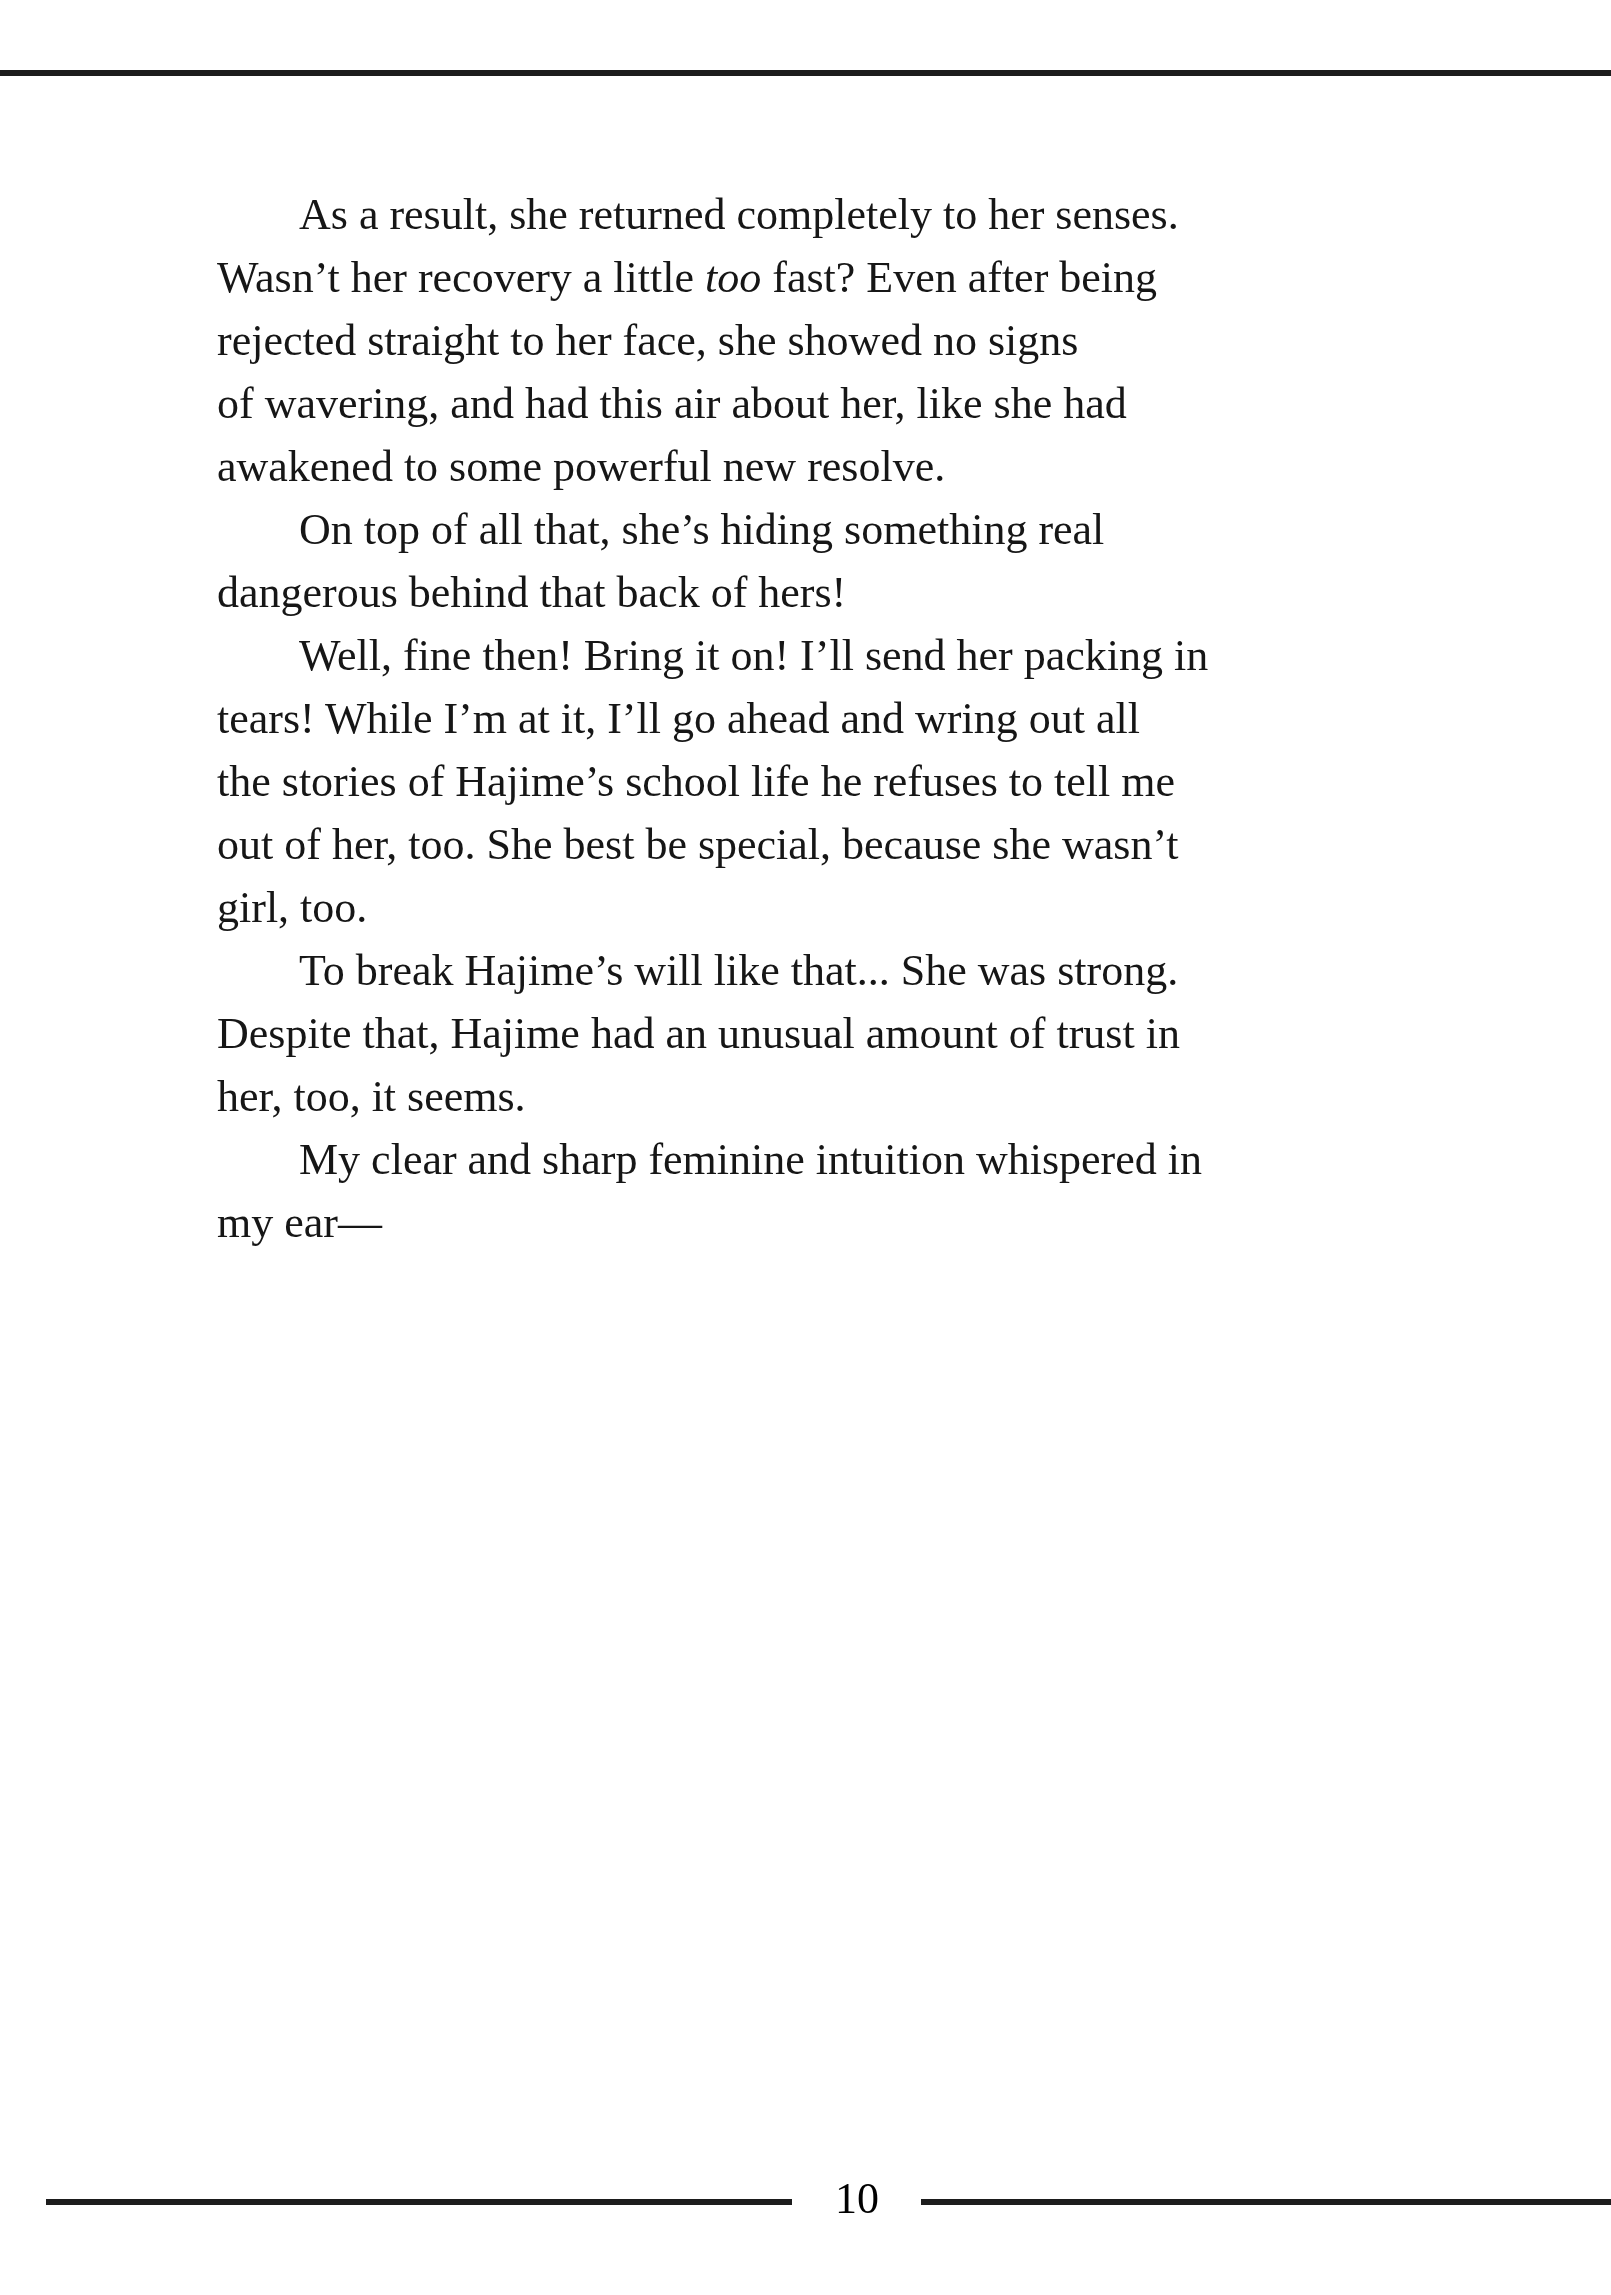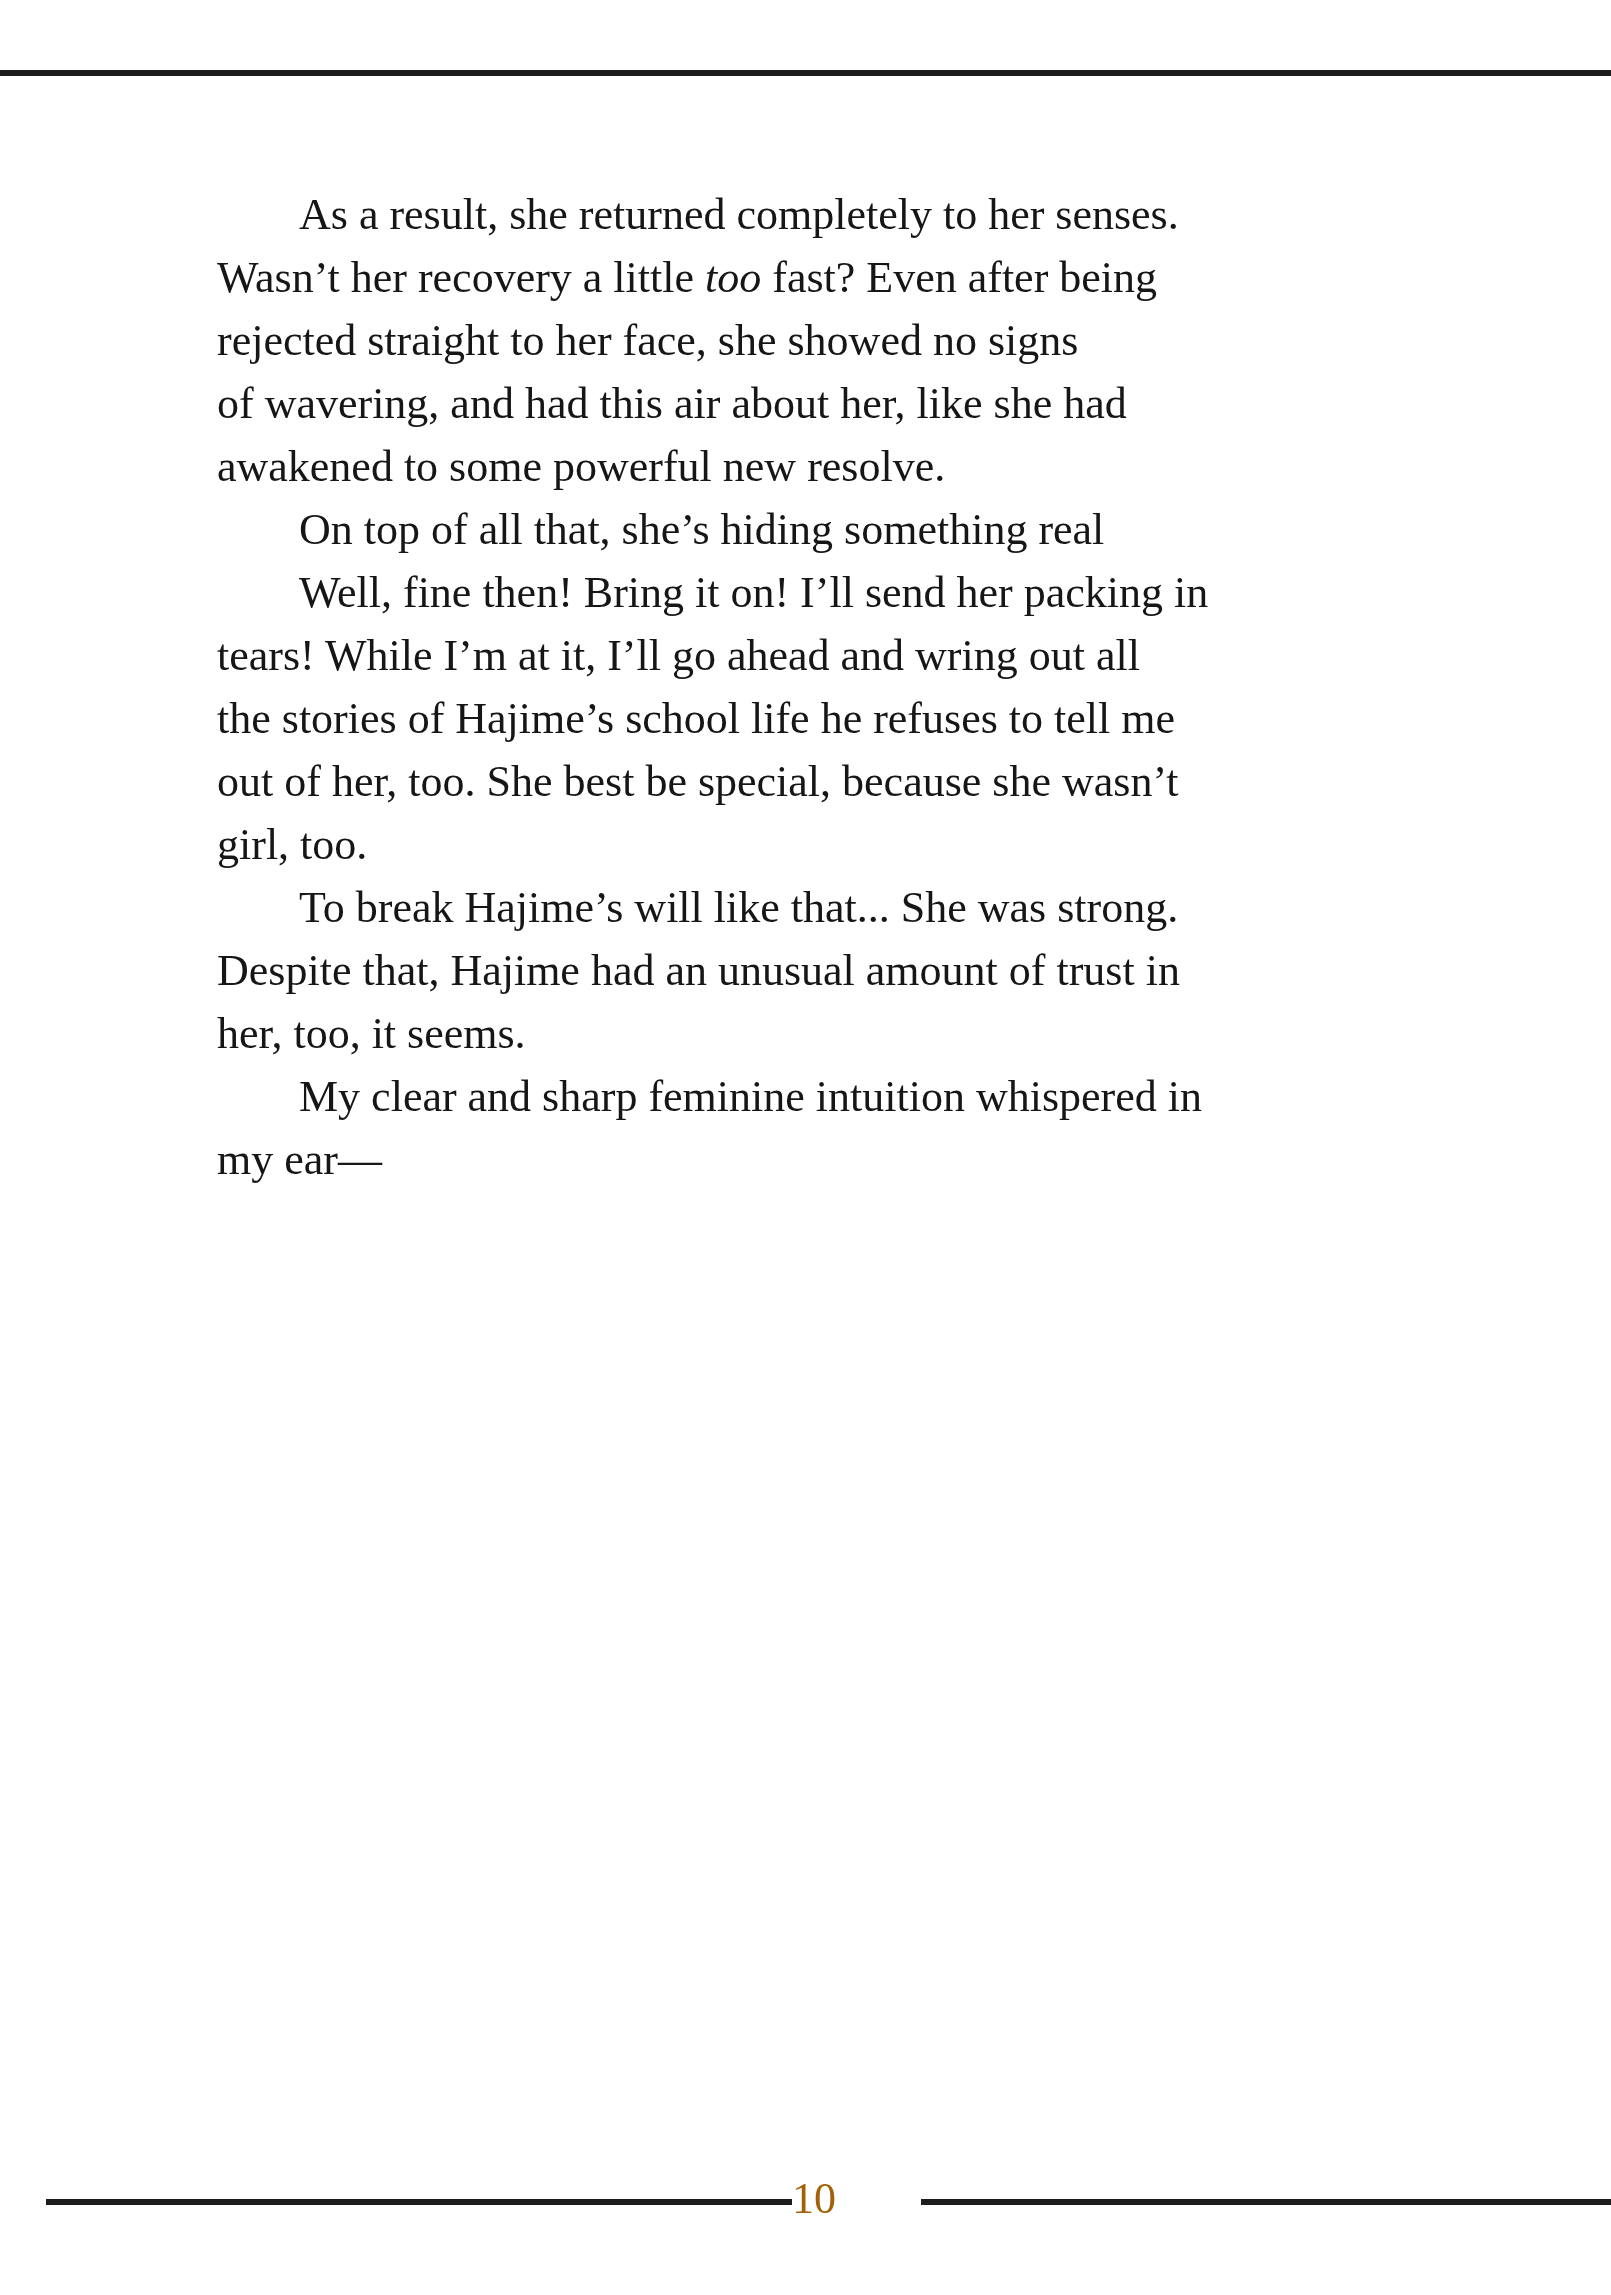--- a/index.html
+++ b/index.html
@@ -59,42 +59,43 @@
   }
   .footer-rule.right {
     left: 921px;
     width: 690px;
   }
   .page-number {
     position: absolute;
     left: 792px;
     top: 2174px;
     width: 130px;
-    text-align: left;
+    text-align: center;
     font-size: 44px;
     line-height: 50px;
-    color: #a16207;
+    color: #000000;
   }
 </style>
 </head>
 <body>
 
 <div class="page">
   <div class="top-rule"></div>
 
   <div class="text-block">
       <p class="para">
         <span class="line first"><span>As a result, she returned completely to her senses.</span></span>
         <span class="line"><span>Wasn’t her recovery a little </span><em>too</em><span> fast? Even after being</span></span>
         <span class="line"><span>rejected straight to her face, she showed no signs</span></span>
         <span class="line"><span>of wavering, and had this air about her, like she had</span></span>
         <span class="line"><span>awakened to some powerful new resolve.</span></span>
       </p>
       <p class="para">
         <span class="line first"><span>On top of all that, she’s hiding something real</span></span>
+        <span class="line"><span>dangerous behind that back of hers!</span></span>
       </p>
       <p class="para">
         <span class="line first"><span>Well, fine then! Bring it on! I’ll send her packing in</span></span>
         <span class="line"><span>tears! While I’m at it, I’ll go ahead and wring out all</span></span>
         <span class="line"><span>the stories of Hajime’s school life he refuses to tell me</span></span>
         <span class="line"><span>out of her, too. She best be special, because she wasn’t</span></span>
       </p>
       <p class="para">
         <span class="line"><span>girl, too.</span></span>
       </p>

